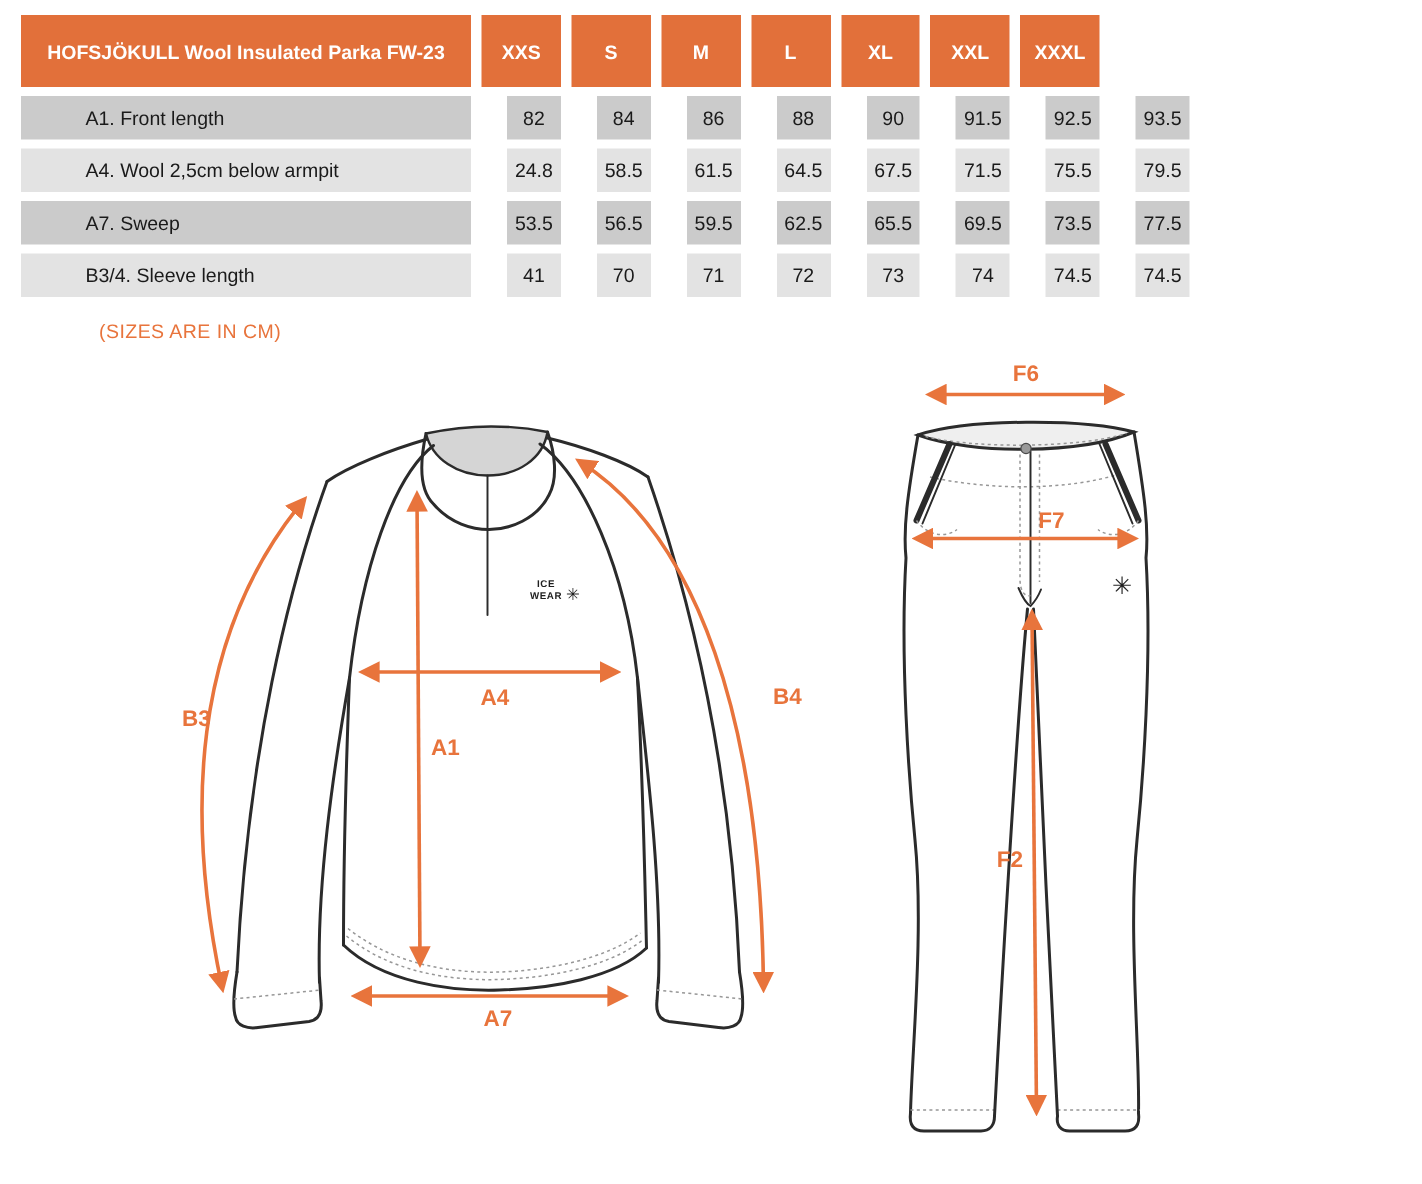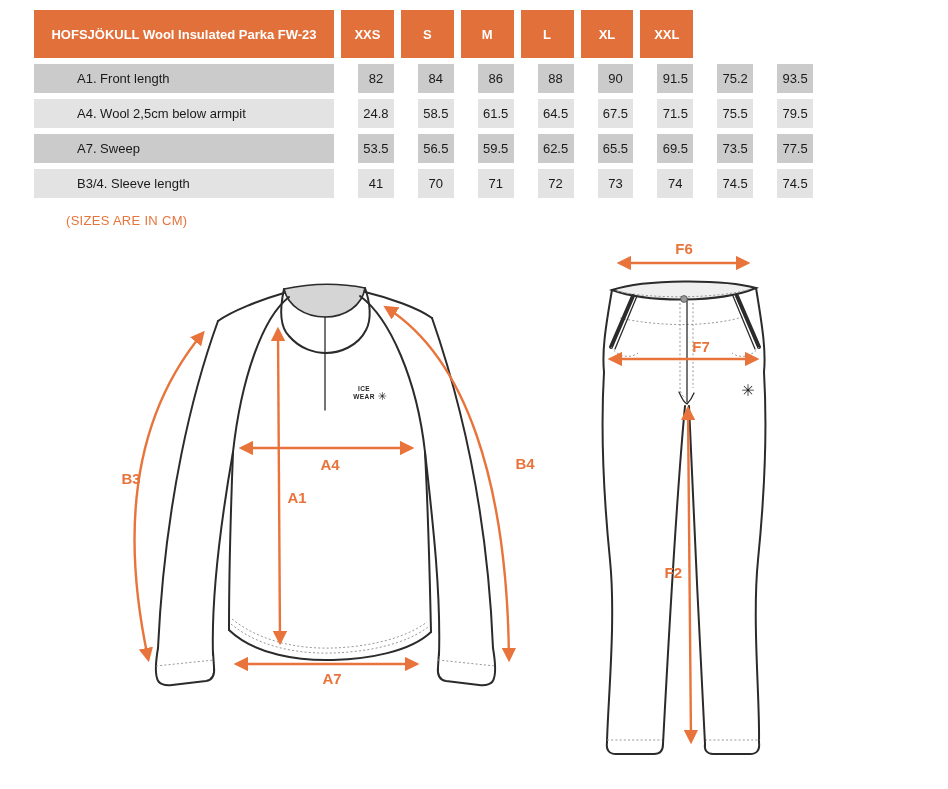--- a/index.html
+++ b/index.html
@@ -8,21 +8,21 @@
     --row-dark:#cbcbcb;
     --row-light:#e3e3e3;
     --outline:#2b2b2b;
     --collar-fill:#d5d5d5;
   }
   html,body{margin:0;padding:0;}
   body{
     width:948px;height:789px;position:relative;background:#ffffff;
     font-family:"Liberation Sans",sans-serif;overflow:hidden;
   }
-  .size-table{position:absolute;left:14px;top:10px;width:779px;display:flex;flex-direction:column;row-gap:6px;margin-left:20px;}
+  .size-table{position:absolute;left:14px;top:10px;width:779px;display:flex;flex-direction:column;row-gap:6px;}
   .trow{display:grid;grid-template-columns:300px repeat(8,1fr);column-gap:7px;}
   .trow.header{height:48px;}
   .trow.data{height:29px;gap:24px;}
   .cell{display:flex;align-items:center;justify-content:center;font-size:13px;color:#1a1a1a;}
   .hcell{background:var(--header-bg);color:#ffffff;font-weight:bold;}
   .product-cell{white-space:nowrap;overflow:hidden;}
   .label-cell{justify-content:flex-start;padding-left:43px;}
   .trow.dark .cell{background:var(--row-dark);}
   .trow.light .cell{background:var(--row-light);}
   .note{position:absolute;left:66px;top:213px;font-size:13px;letter-spacing:.3px;color:var(--accent);}
@@ -45,30 +45,31 @@
 
 <div class="size-table">
   <div class="trow header">
     <div class="cell hcell product-cell">HOFSJÖKULL Wool Insulated Parka FW-23</div>
     <div class="cell hcell">XXS</div>
     <div class="cell hcell">S</div>
     <div class="cell hcell">M</div>
     <div class="cell hcell">L</div>
     <div class="cell hcell">XL</div>
     <div class="cell hcell">XXL</div>
+    <div class="cell hcell">XXXL</div>
   </div>
   <div style="display:contents"><div class="trow data dark">
         <div class="cell label-cell">A1. Front length</div>
         <div class="cell value-cell">82</div>
         <div class="cell value-cell">84</div>
         <div class="cell value-cell">86</div>
         <div class="cell value-cell">88</div>
         <div class="cell value-cell">90</div>
         <div class="cell value-cell">91.5</div>
-        <div class="cell value-cell">75.2</div>
+        <div class="cell value-cell">92.5</div>
         <div class="cell value-cell">93.5</div>
       </div><div class="trow data light">
         <div class="cell label-cell">A4. Wool 2,5cm below armpit</div>
         <div class="cell value-cell">24.8</div>
         <div class="cell value-cell">58.5</div>
         <div class="cell value-cell">61.5</div>
         <div class="cell value-cell">64.5</div>
         <div class="cell value-cell">67.5</div>
         <div class="cell value-cell">71.5</div>
         <div class="cell value-cell">75.5</div>

